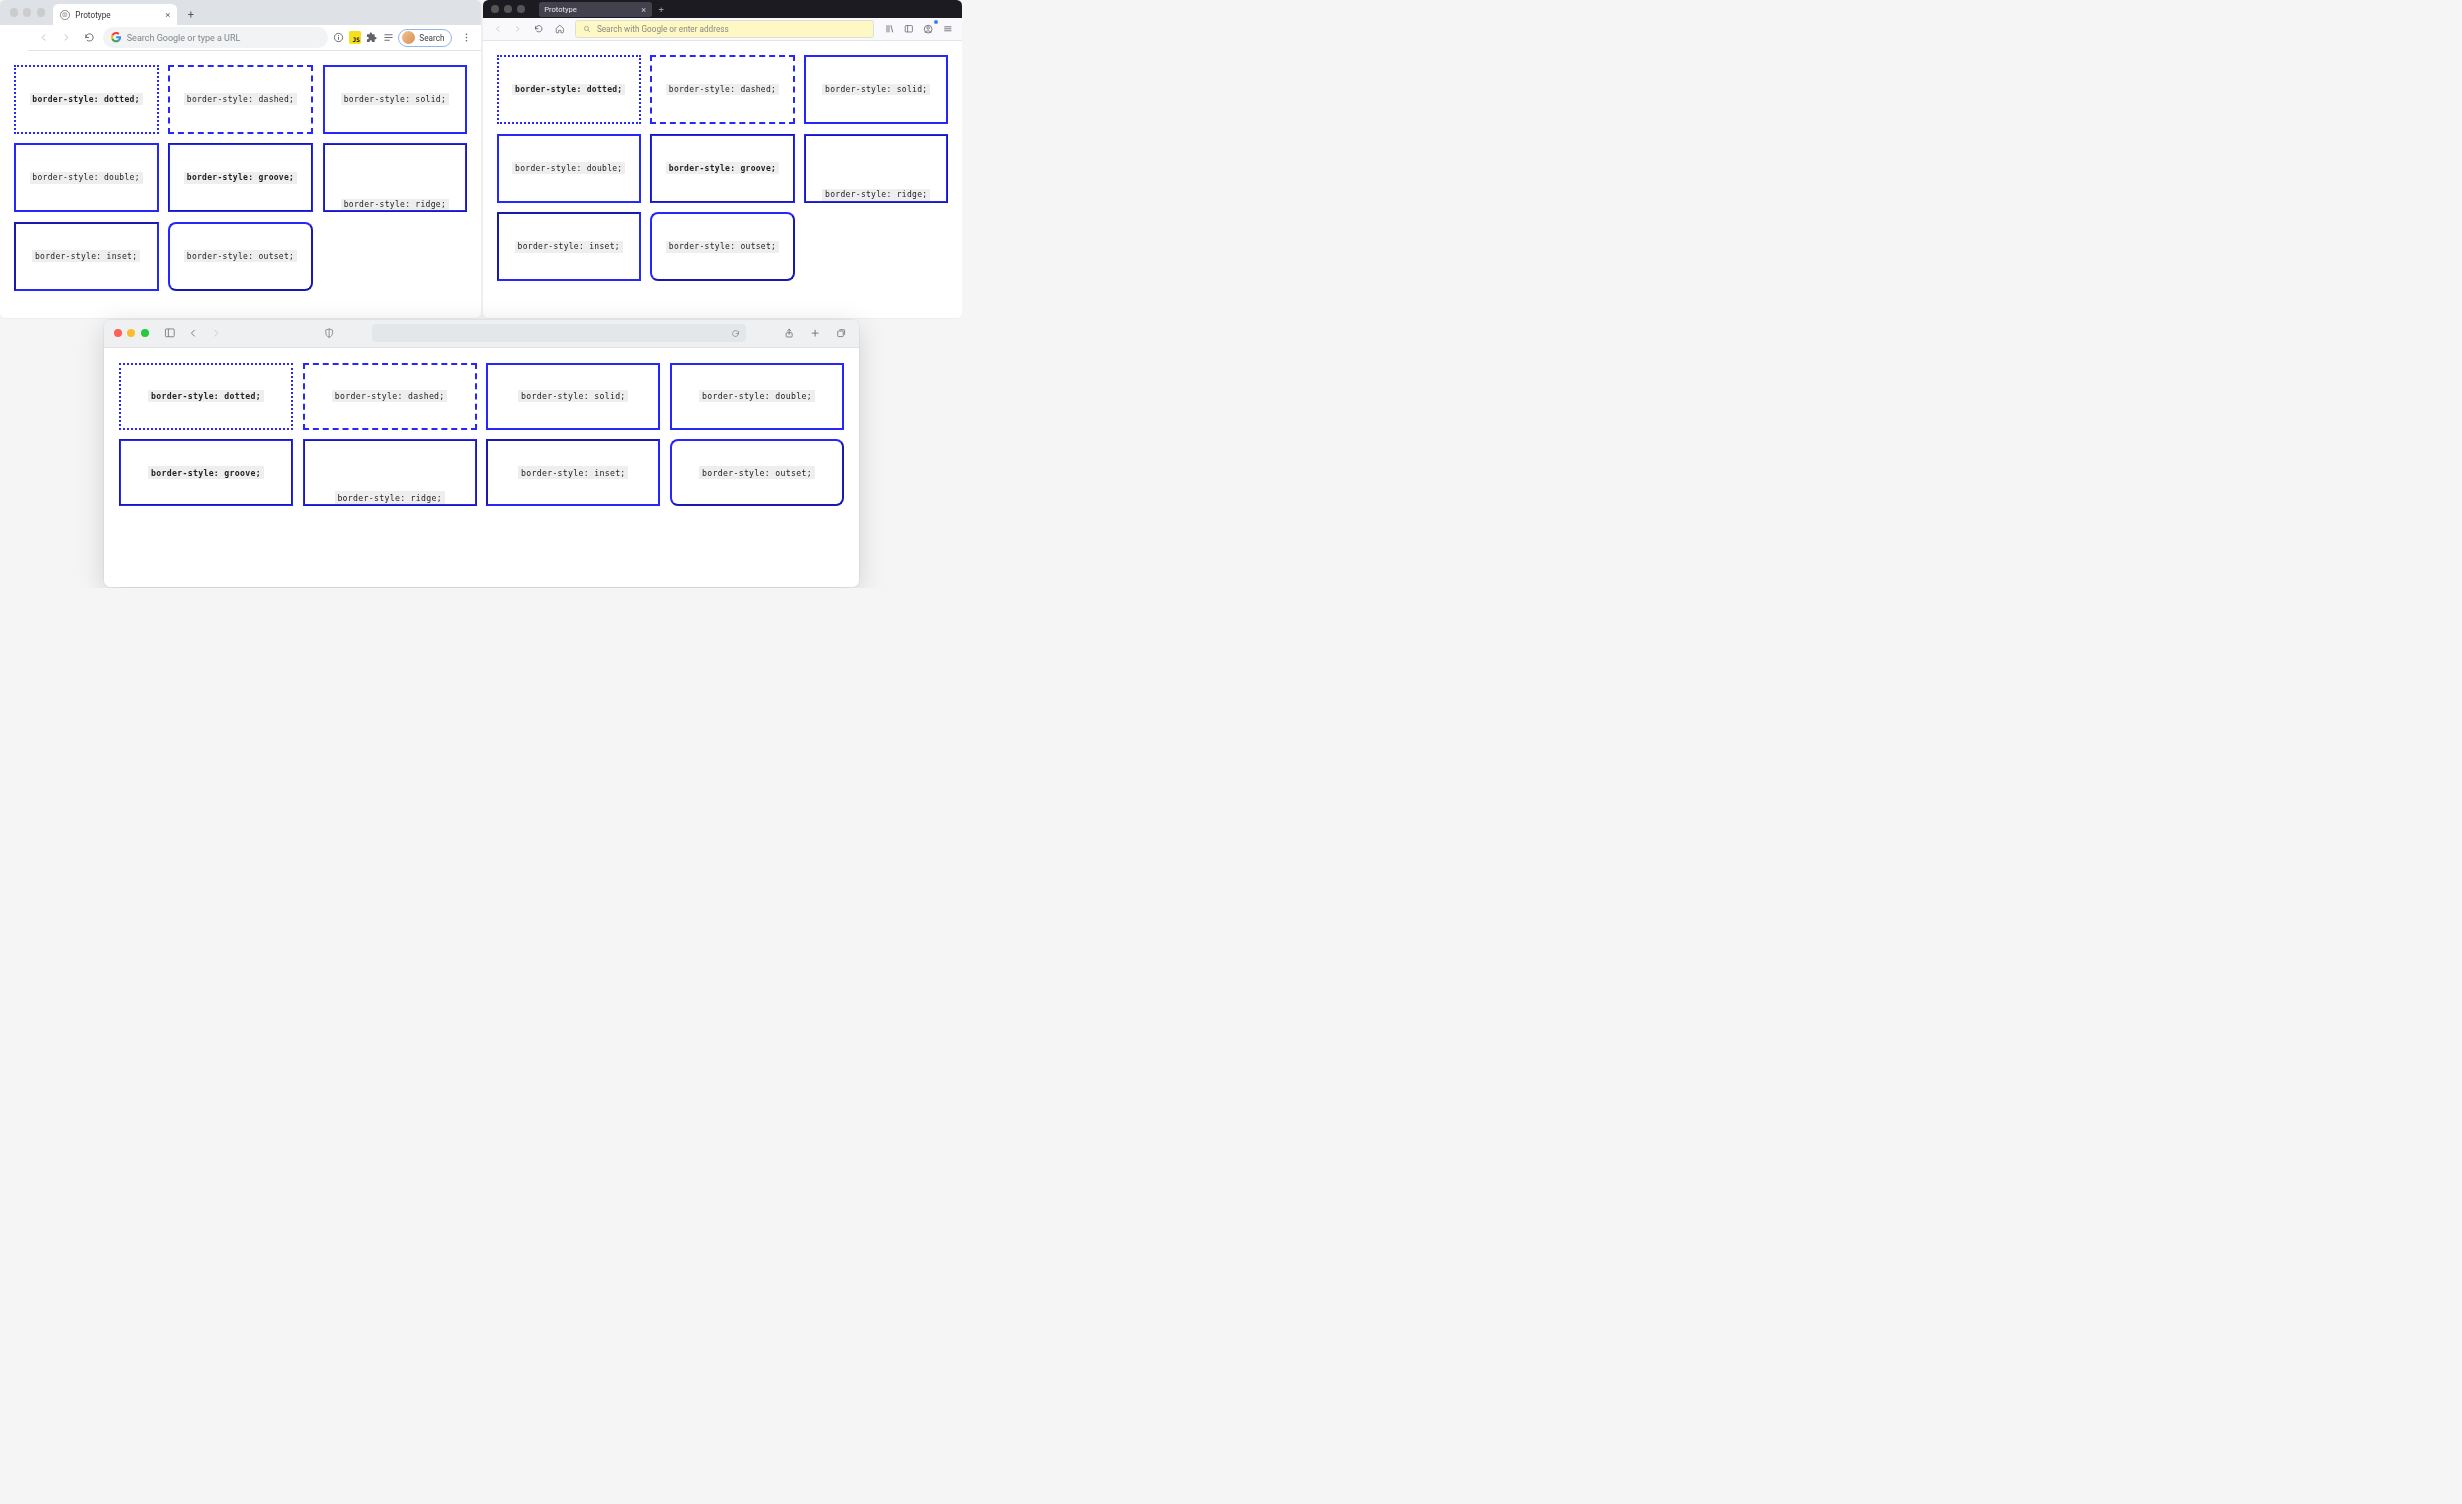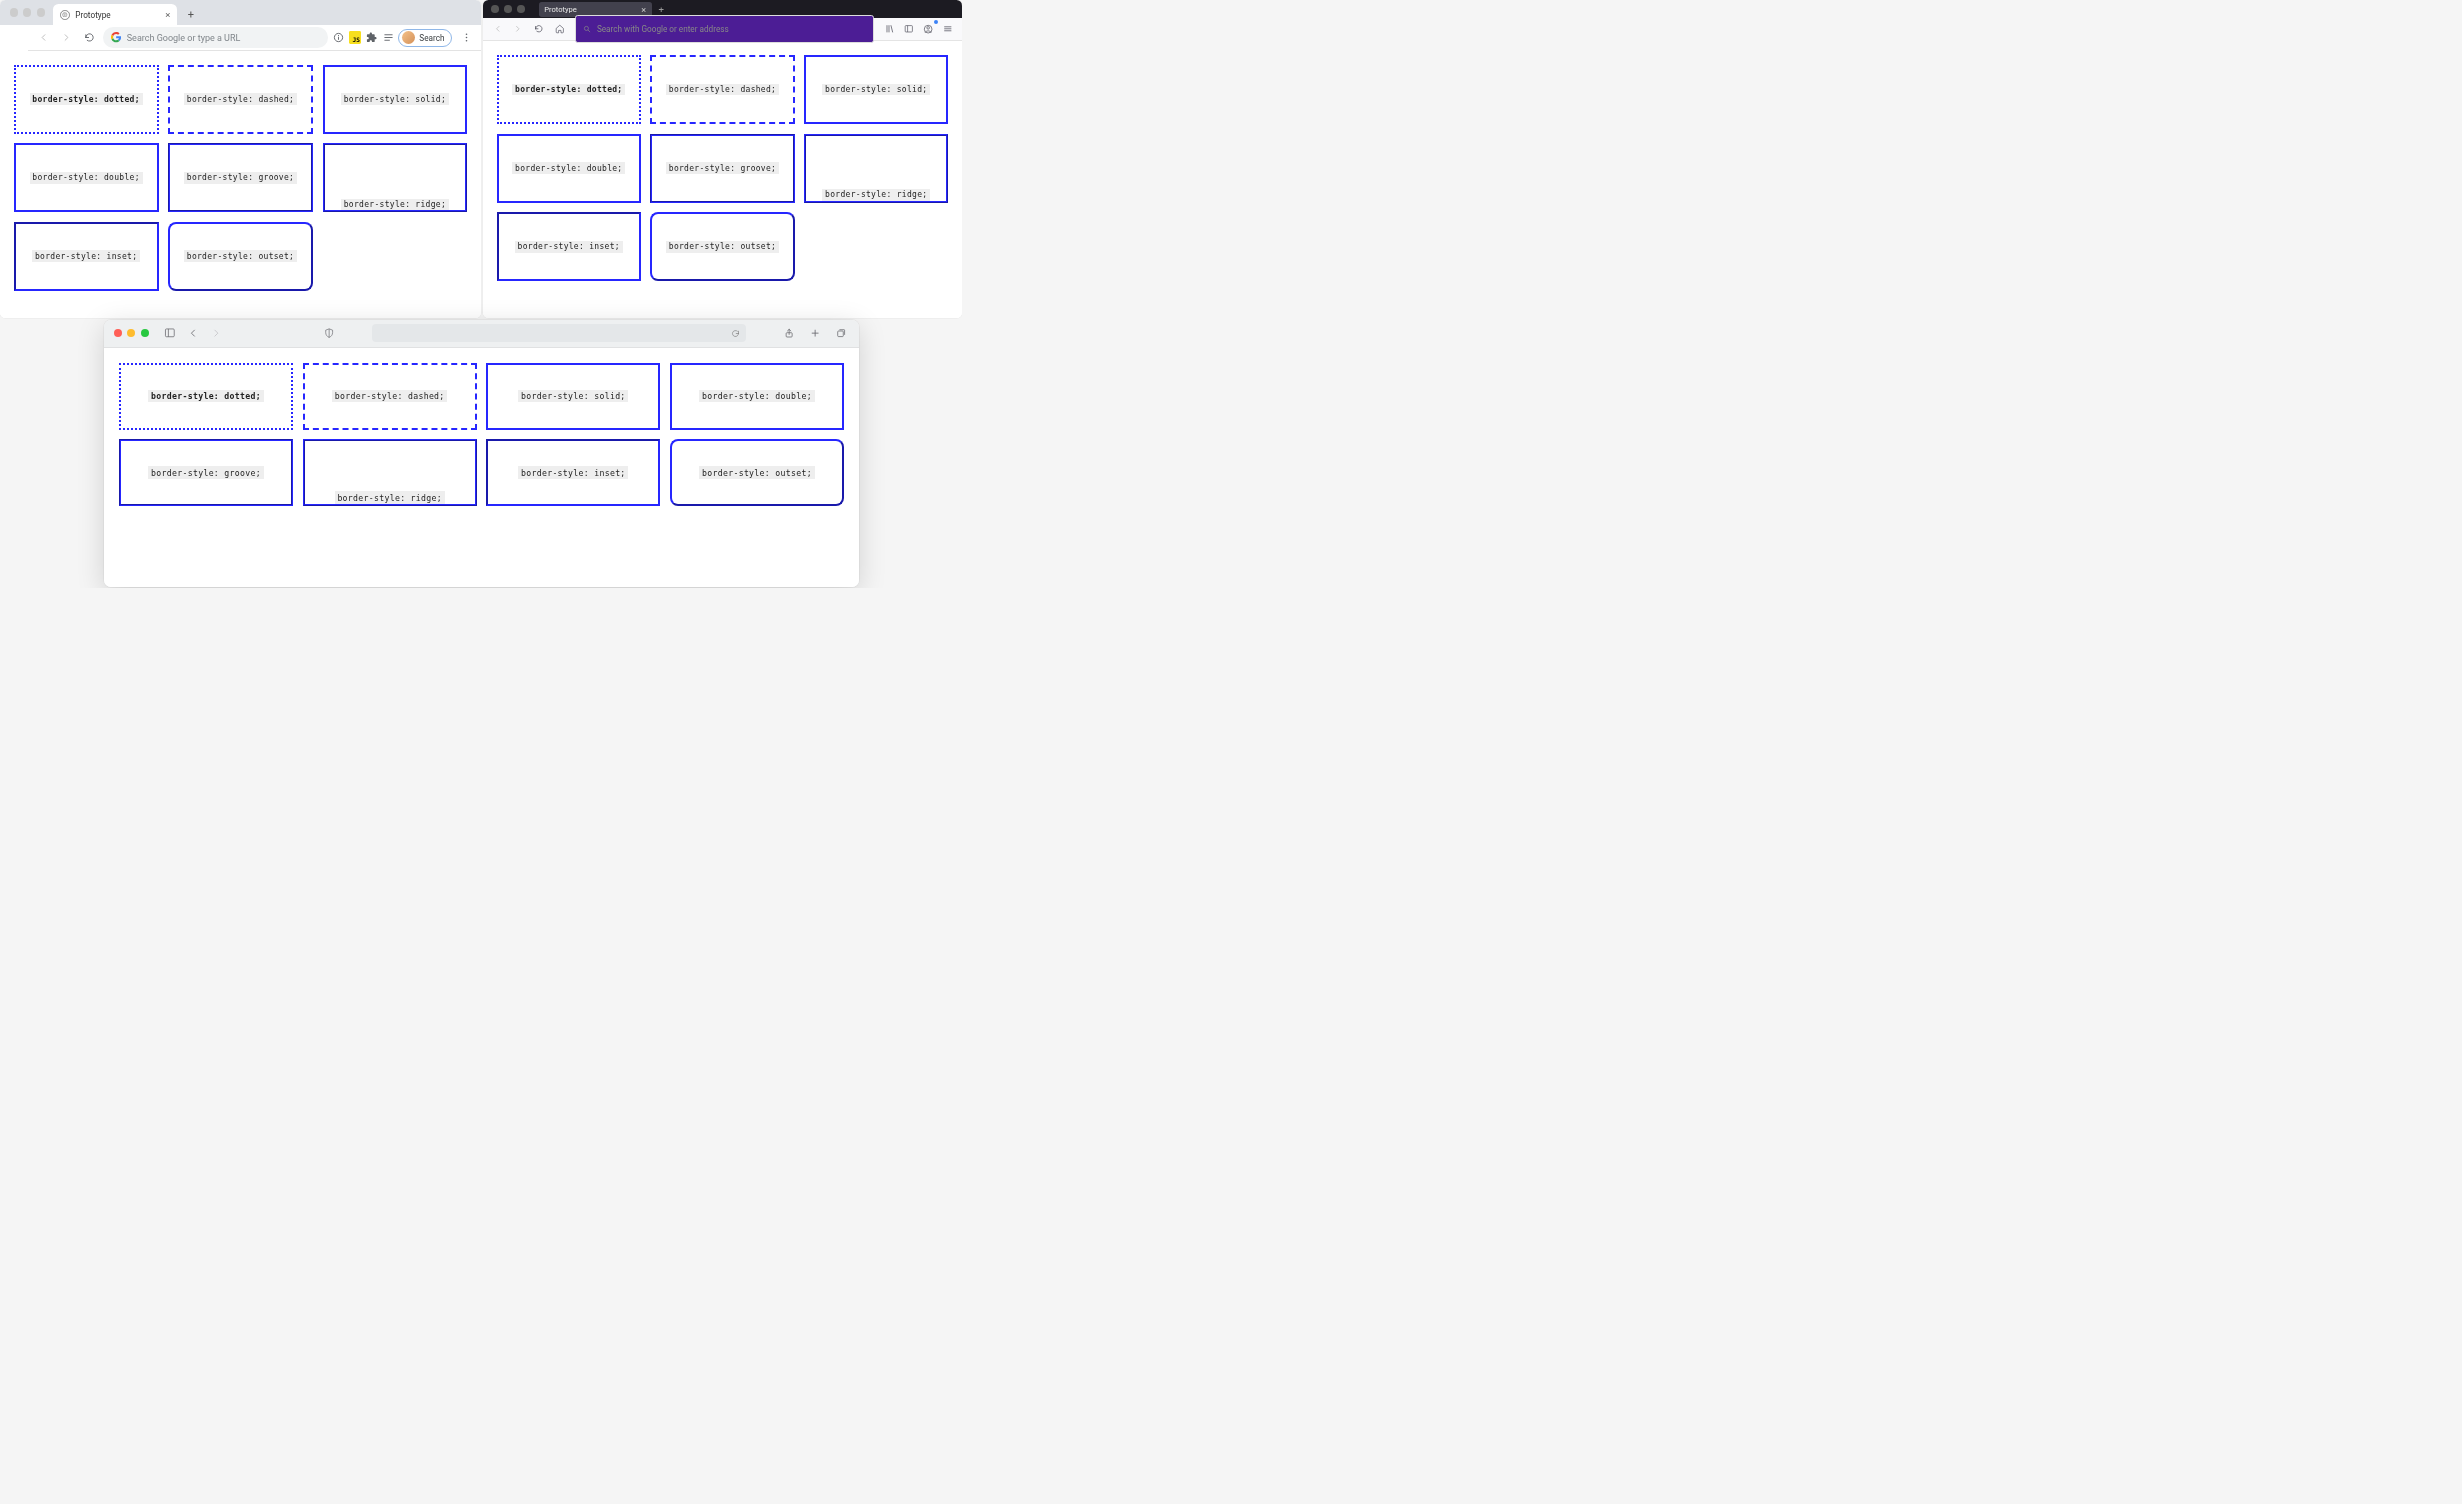--- a/index.html
+++ b/index.html
@@ -146,21 +146,21 @@
     .ff-newtab { color: #999; padding: 0 6.9px; font-size:9.6px; }
     .ff-toolbar {
       height: 23.4px;
       background: #f9f9fb;
       border-bottom: 0.7px solid #e4e4e4;
       display:flex; align-items:center; padding: 0 5.5px; gap: 2.7px;
     }
     .ff-btn { width:18px; height:18px; display:flex; align-items:center; justify-content:center; color:#5b5b66; }
     .ff-btn.disabled{ color:#bcbcbc; }
     .ff-omnibox {
-      flex:1; height:28px; background:#4c1d95;
+      flex:1; height:18px; background:#fef9c3;
       border: 0.7px solid #ddd; border-radius: 2.7px;
       display:flex; align-items:center; padding:0 6.9px; gap:5.5px;
       color:#888; font-size:8.2px;
       margin: 0 4.1px;
     }
     .ff-right { display:flex; gap:1.4px; }
 
     
     .safari-window {
       position: absolute;
@@ -220,21 +220,21 @@
       padding: 1.4px 2.7px;
       color:#222;
       letter-spacing: 0.3px;
     }
     .safari-window .box code { font-size: 8.2px; }
 
     .bs-dotted{ border-style: dotted; font-weight: bold; }
     .bs-dashed{ border-style: dashed; }
     .bs-solid{ border-style: solid; }
     .bs-double{ border-style: double; }
-    .bs-groove{ border-style: groove; }
+    .bs-groove{ border-style: groove; font-weight: bold; }
     .bs-ridge{ border-style: ridge; align-items: flex-end; }
     .bs-inset{ border-style: inset; }
     .bs-outset{ border-style: outset; border-radius: 8px; }
 
     
     svg { display:block; }
     .badge-dot { position:relative; }
     .badge-dot::after{ content:''; position:absolute; top:-0.7px; right:-0.7px; width:4.1px; height:4.1px; background:#3b82f6; border-radius:50%; }
   </style>
 </head>

